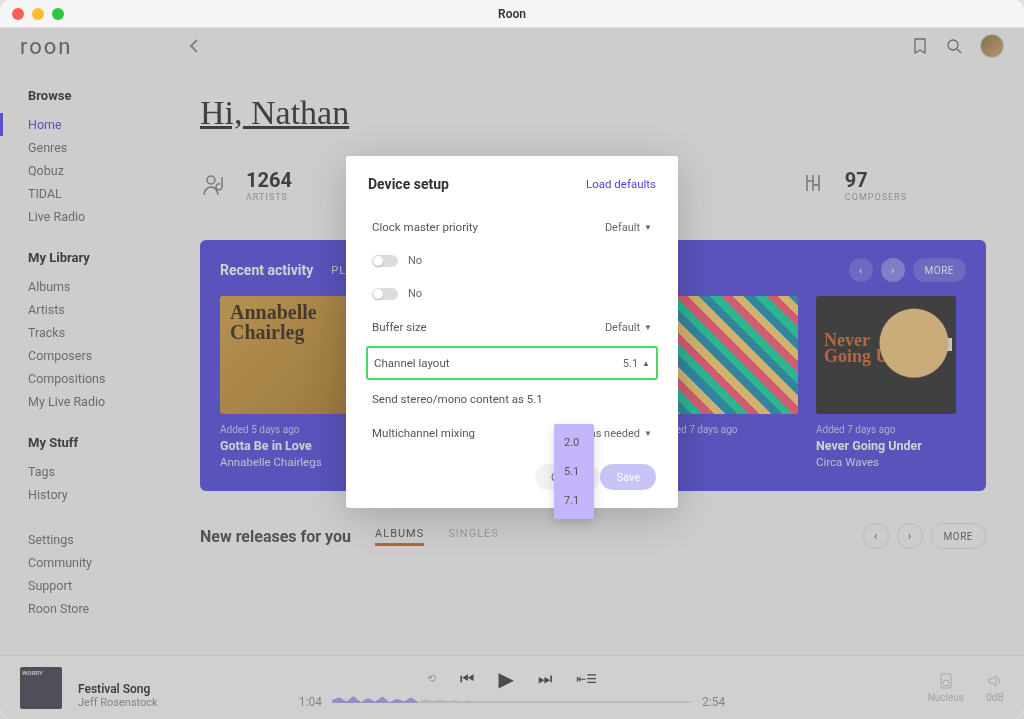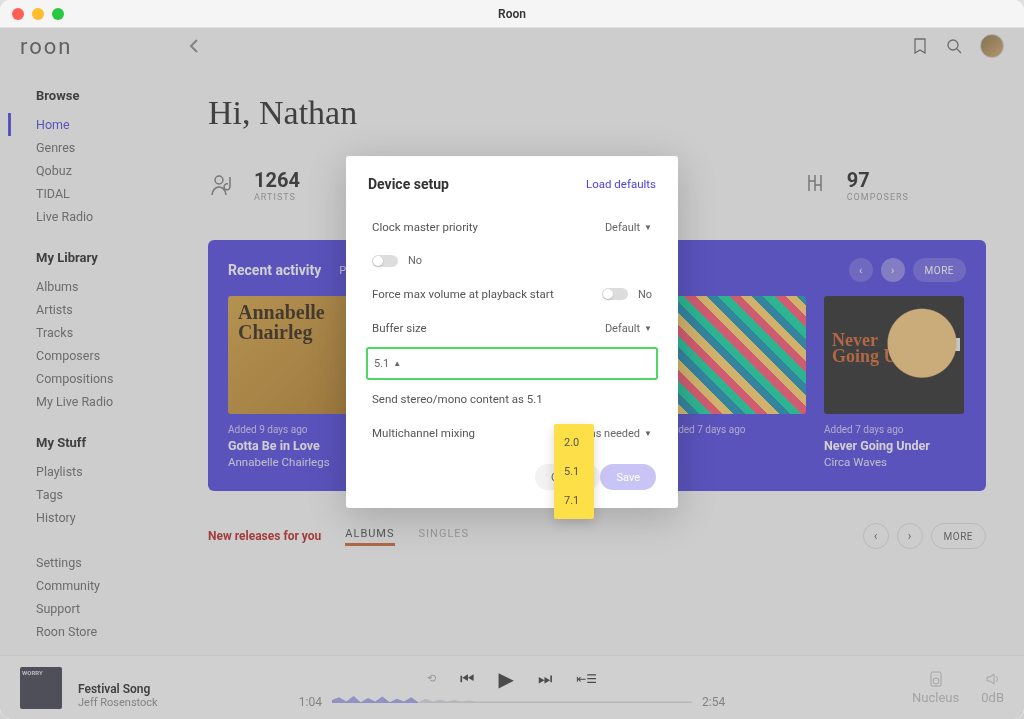--- a/index.html
+++ b/index.html
@@ -9,29 +9,29 @@
 .traffic { display: flex; gap: 8px; }
 .tl { width: 12px; height: 12px; border-radius: 50%; }
 .tl.r { background: #ff5f57; } .tl.y { background: #febc2e; } .tl.g { background: #28c840; }
 .title { position: absolute; left: 0; right: 0; text-align: center; font-size: 12px; color: #333; font-weight: 600; pointer-events: none; }
 .app { flex: 1; display: flex; flex-direction: column; overflow: hidden; background: #fbfbfb; }
 .topbar { height: 36px; display: flex; align-items: center; padding: 0 20px; }
 .logo { font-size: 22px; color: #555; letter-spacing: 2px; font-weight: 400; }
 .back { margin-left: 110px; width: 24px; height: 24px; display: flex; align-items: center; justify-content: center; cursor: pointer; color: #888; }
 .topright { margin-left: auto; display: flex; align-items: center; gap: 18px; color: #666; }
 .avatar { width: 24px; height: 24px; border-radius: 50%; background: linear-gradient(135deg,#8a6d3b,#d4a76a); border: 1px solid #ccc; }
-.body { flex: 1; display: flex; overflow: hidden; margin-left: 8px; }
+.body { flex: 1; display: flex; overflow: hidden; }
 .sidebar { width: 170px; padding: 24px 0 0 28px; font-size: 13px; color: #555; }
 .sb-h { font-weight: 700; color: #222; margin-bottom: 10px; font-size: 13px; }
 .sb-i { padding: 4px 0; color: #666; cursor: pointer; font-size: 12.5px; }
 .sb-i.active { color: #4b3fe0; position: relative; }
 .sb-i.active::before { content:""; position:absolute; left:-28px; top:0; bottom:0; width:3px; background:#4b3fe0; }
 .sb-group { margin-bottom: 22px; }
 .main { flex: 1; padding: 30px 38px 0 30px; overflow: hidden; }
-.greet { font-size: 34px; font-weight: 400; color: #222; font-family: Georgia, serif; margin-bottom: 28px; }
+.greet { font-size: 34px; font-weight: 400; color: #222; font-family: Georgia, serif; margin-bottom: 28px; text-decoration: underline; }
 .stats { display: flex; gap: 0; margin-bottom: 30px; }
 .stat { flex: 1; display: flex; align-items: center; gap: 14px; padding: 8px 0; }
 .stat-ic { width: 32px; height: 32px; color: #777; display:flex; align-items:center; justify-content:center; }
 .stat-n { font-size: 20px; font-weight: 700; color: #222; }
 .stat-l { font-size: 9px; letter-spacing: 1px; color: #999; text-transform: uppercase; }
 .recent { background: #4b3fe0; border-radius: 6px; padding: 18px 20px 22px; color: #fff; }
 .recent-h { display: flex; align-items: center; margin-bottom: 14px; }
 .recent-t { font-weight: 700; font-size: 14px; }
 .recent-tab { margin-left: 18px; font-size: 11px; letter-spacing: 1px; opacity: .85; }
 .recent-ctrls { margin-left: auto; display: flex; gap: 8px; align-items: center; }
@@ -44,54 +44,54 @@
 .cov1::after { content:"Annabelle\A Chairleg"; white-space:pre; font-family: Georgia,serif; color:#2a1a0a; font-size:20px; font-weight:700; position:absolute; top:6px; left:10px; line-height:1; }
 .cov2 { background: repeating-linear-gradient(45deg,#ff4d6d 0 8px,#ffd166 8px 16px,#118ab2 16px 24px,#06d6a0 24px 32px); }
 .cov3 { background: #222; }
 .cov3::after { content:""; position:absolute; inset:0; background: radial-gradient(circle at 70% 40%, #f4c87a 0 28%, transparent 29%); }
 .ngu { position:absolute; top:36px; left:8px; font-family: Georgia,serif; font-weight:900; font-size:18px; line-height:.9; color:#d0602a; text-transform: none; }
 .cw { position:absolute; right:4px; top:42px; background:#eee; color:#333; font-size:6px; padding:3px 4px; letter-spacing:.5px; }
 .card-meta { font-size: 10px; opacity: .7; margin-top: 10px; }
 .card-title { font-size: 12.5px; font-weight: 700; margin-top: 3px; }
 .card-sub { font-size: 11.5px; opacity: .85; margin-top: 2px; }
 .newrel { display: flex; align-items: center; margin-top: 32px; }
-.nr-t { font-weight: 700; font-size: 12px; color: #b91c1c; }
+.nr-t { font-weight: 700; font-size: 16px; color: #404040; }
 .nr-tab { margin-left: 24px; font-size: 11px; letter-spacing: 1px; color: #444; position: relative; padding-bottom: 6px; }
 .nr-tab.active::after { content:""; position:absolute; left:0; right:0; bottom:0; height:3px; background:#d0602a; }
 .nr-tab.inactive { color: #aaa; }
 .nr-ctrls { margin-left: auto; display: flex; gap: 8px; align-items: center; }
 .circ2 { width: 26px; height: 26px; border-radius: 50%; border:1px solid #ddd; display:flex; align-items:center; justify-content:center; color:#555; cursor:pointer; font-size:12px; }
 .pill2 { border:1px solid #ddd; border-radius:14px; height:26px; padding:0 12px; font-size:10px; letter-spacing:.5px; display:flex; align-items:center; color:#555; cursor:pointer; }
 .player { height: 64px; border-top: 1px solid #eee; display: flex; align-items: center; padding: 0 20px; gap: 16px; background:#fff; }
 .np-cover { width: 42px; height: 42px; background: #3a3a4a; border-radius: 2px; position:relative; }
 .np-cover::after{content:"WORRY";position:absolute;top:2px;left:2px;font-size:6px;color:#ddd;font-weight:700;}
 .np-txt { font-size: 12px; margin-top: 16px; }
 .np-t { font-weight: 600; color:#222; }
 .np-a { color:#888; font-size:11px; }
 .p-center { position:absolute; left:50%; transform:translateX(-50%); display:flex; flex-direction:column; align-items:center; gap:4px; }
 .p-btns { display:flex; gap:24px; align-items:center; color:#333; }
 .playbtn { font-size: 20px; }
 .p-prog { display:flex; align-items:center; gap:10px; font-size:12px; color:#888; }
 .prog { width: 360px; height: 14px; position: relative; }
 .wave { position:absolute; inset:0; background: linear-gradient(to right, #8a86e8 0 24%, #d0d0d8 24% 100%); clip-path: polygon(0 40%, 2% 20%, 4% 50%, 6% 10%, 8% 55%, 10% 25%, 12% 50%, 14% 15%, 16% 55%, 18% 30%, 20% 50%, 22% 20%, 24% 55%, 26% 30%, 28% 50%, 30% 35%, 32% 50%, 34% 40%, 36% 50%, 38% 42%, 40% 50%, 100% 50%, 100% 60%, 0 60%); opacity:.8; }
-.p-right { margin-left:auto; display:flex; gap:22px; align-items:center; color:#bbb; font-size:13px; }
+.p-right { margin-left:auto; display:flex; gap:22px; align-items:center; color:#bbb; font-size:10px; }
 .p-ic { display:flex; flex-direction:column; align-items:center; gap:2px; }
 .scrim { position:absolute; inset:28px 0 0 0; background: rgba(120,120,120,.35); }
 .modal { position:absolute; top:156px; left:346px; width:332px; background:#fff; border-radius:3px; box-shadow: 0 8px 40px rgba(0,0,0,.2); padding: 20px 22px 18px; font-size: 12px; color:#333; }
 .m-head { display:flex; align-items:center; margin-bottom: 18px; }
 .m-title { font-weight:700; font-size:14px; }
 .m-load { margin-left:auto; color:#4b3fe0; font-size:11.5px; cursor:pointer; }
 .m-row { display:flex; align-items:center; padding: 10px 4px; font-size:11.5px; color:#555; }
 .m-row .lbl { flex:1; }
 .m-val { color:#666; font-size:11px; display:flex; align-items:center; gap:4px; }
 .inp { width: 82px; height:24px; border:1px solid #ccc; border-radius:3px; padding:0 8px; font-size:11px; color:#888; }
 .tog { width:26px; height:12px; border-radius:6px; background:#ddd; position:relative; margin-right:6px; }
 .tog::after { content:""; position:absolute; left:1px; top:1px; width:10px; height:10px; background:#fff; border-radius:50%; box-shadow:0 1px 2px rgba(0,0,0,.2); }
 .hl { border: 2px solid #4bd964; border-radius: 3px; padding: 8px 6px !important; margin: 2px -2px; }
-.dropdown { position:absolute; top:424px; left:554px; width:40px; background:#fde047; box-shadow: 0 4px 12px rgba(0,0,0,.15); border-radius:2px; padding:4px 0; }
+.dropdown { position:absolute; top:424px; left:554px; width:40px; background:#c4b5fd; box-shadow: 0 4px 12px rgba(0,0,0,.15); border-radius:2px; padding:4px 0; }
 .dd-i { padding: 8px 10px; font-size:11px; color:#555; cursor:pointer; }
 .m-foot { display:flex; justify-content:flex-end; margin-top:14px; }
 .btn { height:26px; padding:0 16px; border-radius:13px; font-size:11px; display:flex; align-items:center; cursor:pointer; }
 .btn-c { background:#f2f2f2; color:#666; }
 .btn-s { background:#c8c4f5; color:#fff; }
 .caret { font-size:8px; }
 </style>
 </head>
 <body>
 
@@ -139,21 +139,20 @@
           <div class="sb-h">My Library</div>
           <div class="sb-i">Albums</div>
           <div class="sb-i">Artists</div>
           <div class="sb-i">Tracks</div>
           <div class="sb-i">Composers</div>
           <div class="sb-i">Compositions</div>
           <div class="sb-i">My Live Radio</div>
         </div>
         <div class="sb-group">
           <div class="sb-h">My Stuff</div>
-          <div class="sb-i">Playlists</div>
           <div class="sb-i">Tags</div>
           <div class="sb-i">History</div>
         </div>
         <div class="sb-group">
           <div class="sb-i">Settings</div>
           <div class="sb-i">Community</div>
           <div class="sb-i">Support</div>
           <div class="sb-i">Roon Store</div>
         </div>
       </div>
@@ -195,21 +194,21 @@
             <div class="recent-tab">PLA</div>
             <div class="recent-ctrls">
               <div class="circ">‹</div>
               <div class="circ" style="background:rgba(255,255,255,.35)">›</div>
               <div class="pill">MORE</div>
             </div>
           </div>
           <div class="cards">
             <div class="card">
               <div class="cover cov1"></div>
-              <div class="card-meta">Added 9 days ago</div>
+              <div class="card-meta">Added 5 days ago</div>
               <div class="card-title">Gotta Be in Love</div>
               <div class="card-sub">Annabelle Chairlegs</div>
             </div>
             <div class="card" style="margin-left:280px">
               <div class="cover cov2"></div>
               <div class="card-meta">Added 7 days ago</div>
               <div class="card-title">...</div>
               <div class="card-sub">es</div>
             </div>
             <div class="card">
@@ -293,34 +292,34 @@
           <span class="caret">▼</span>
         </span>
     </div>
     <div class="m-row">
       <span class="m-val">
           <span class="tog"></span>
           <span>No</span>
         </span>
     </div>
     <div class="m-row">
-      <span class="lbl">Force max volume at playback start</span>
       <span class="m-val">
           <span class="tog"></span>
           <span>No</span>
         </span>
     </div>
     <div class="m-row">
       <span class="lbl">Buffer size</span>
       <span class="m-val">
           <span>Default</span>
           <span class="caret">▼</span>
         </span>
     </div>
     <div class="m-row hl">
+      <span class="lbl">Channel layout</span>
       <span class="m-val">
           <span>5.1</span>
           <span class="caret">▲</span>
         </span>
     </div>
     <div class="m-row">
       <span class="lbl">Send stereo/mono content as 5.1</span>
     </div>
     <div class="m-row">
       <span class="lbl">Multichannel mixing</span>

